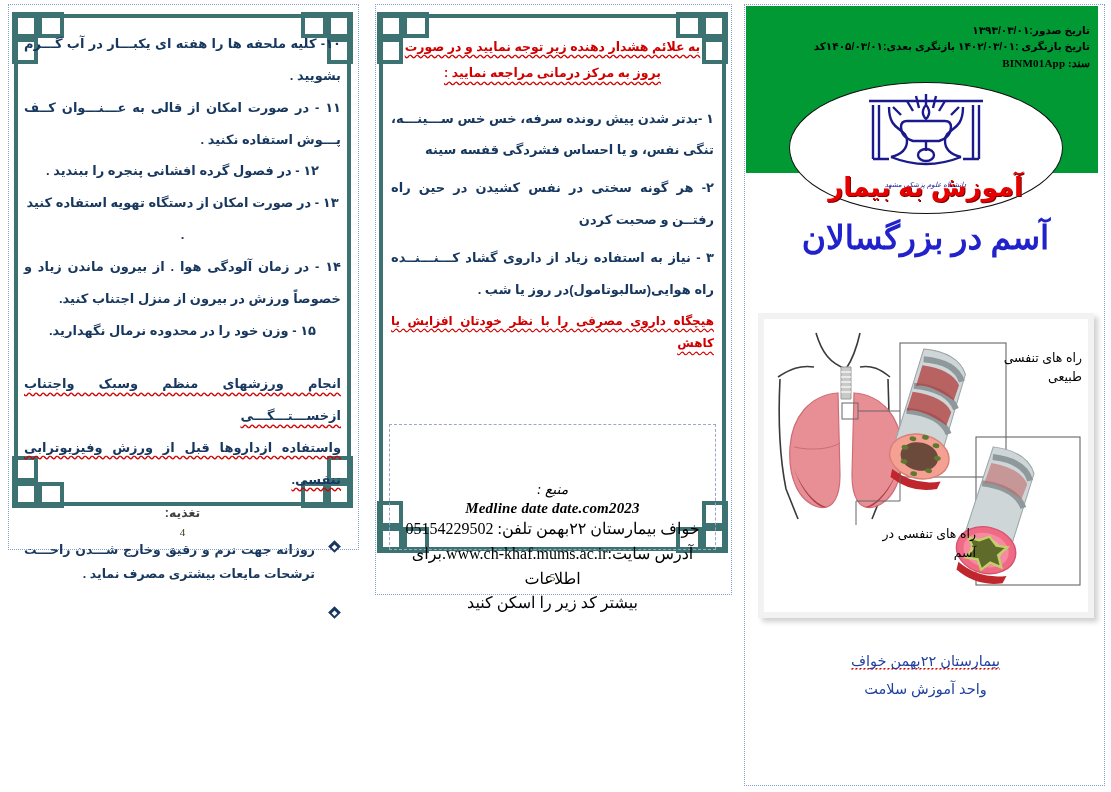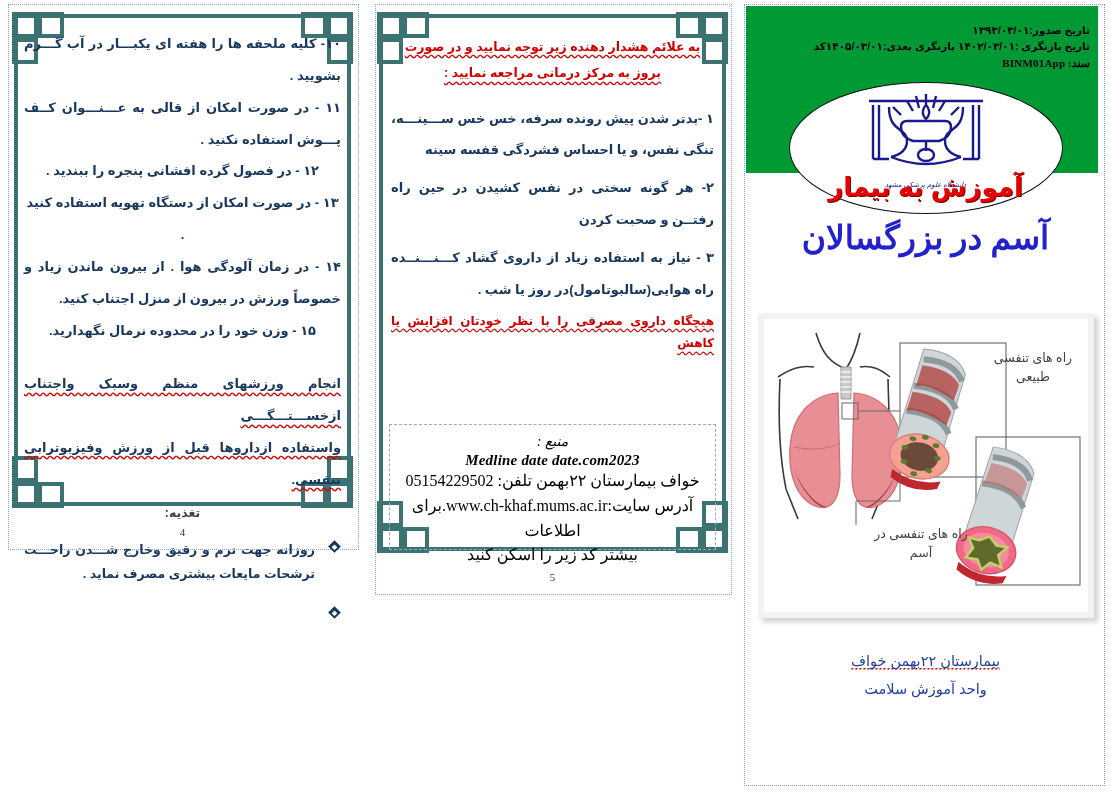--- a/index.html
+++ b/index.html
@@ -63,22 +63,22 @@
 
   .figure-box{
     position:absolute;left:18px;top:313px;width:336px;height:305px;
     background:#f2f2f2;box-shadow:4px 4px 5px rgba(0,0,0,.18);
     box-sizing:border-box;padding:6px;
   }
   .figure-inner{
     width:100%;height:100%;background:#ffffff;position:relative;overflow:hidden;
   }
   .fig-label{
-    position:absolute;color:#404040;font-size:12.5px;line-height:1.5;
-    text-align:center;direction:rtl;
+    position:absolute;color:#000000;font-size:12.5px;line-height:1.5;
+    text-align:right;direction:rtl;
   }
   .fig-label-normal{right:6px;top:30px;width:98px;}
   .fig-label-asthma{right:112px;top:206px;width:110px;}
 
   .hospital-info{
     position:absolute;left:0;right:0;top:648px;text-align:center;
     color:#1f3f9e;font-size:14.5px;line-height:1.9;direction:rtl;
   }
   .sq-underline{
     background-image:repeating-linear-gradient(135deg,#d00 0 2px,transparent 2px 4px);
@@ -114,21 +114,21 @@
     text-decoration-color:#d00000;text-underline-offset:3px;
   }
 
   .source-box{
     position:absolute;left:24px;right:24px;top:424px;
     border:1px dashed #9aa7c7;box-sizing:border-box;
     padding:8px 10px 14px;height:126px;direction:rtl;
   }
   .src-label{
     text-align:center;color:#000;font-size:14px;font-style:italic;
-    font-family:"Liberation Serif","DejaVu Serif",serif;margin-bottom:2px;
+    font-family:"Liberation Serif","DejaVu Serif",serif;margin-bottom:2px;margin-top:48px;
   }
   .src-en{
     text-align:center;color:#000;font-size:15px;font-weight:bold;font-style:italic;
     font-family:"Liberation Serif","DejaVu Serif",serif;letter-spacing:.2px;
   }
   .src-line{
     text-align:center;color:#000;font-size:16px;line-height:1.55;
     font-family:"Liberation Serif","DejaVu Serif",serif;direction:rtl;
   }
 

